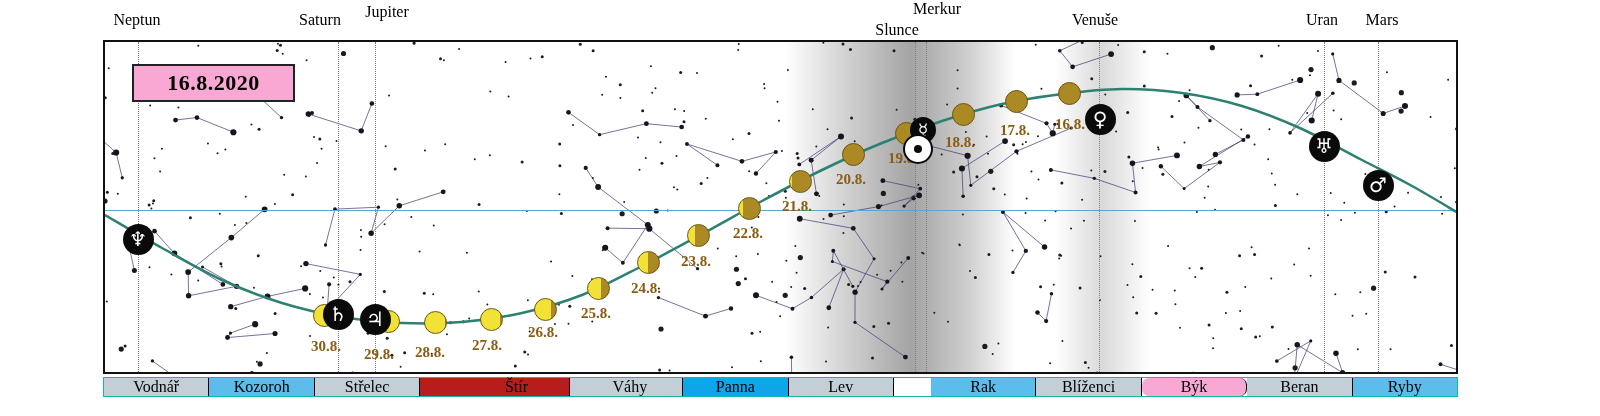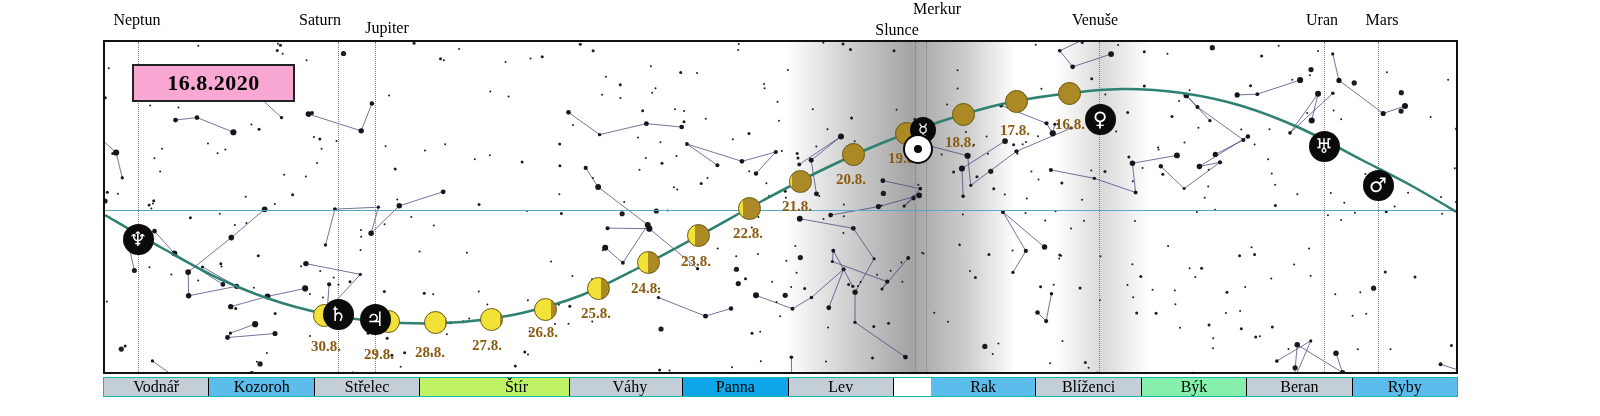--- a/index.html
+++ b/index.html
@@ -32,21 +32,21 @@
   .zseg:last-child{border-right:none}
 </style>
 </head>
 <body>
 
 <div class="stage">
 
   <div id="toplabels">
       <span class="plabel" style="left: 137px; top: 11px;">Neptun</span>
       <span class="plabel" style="left: 320px; top: 11px;">Saturn</span>
-      <span class="plabel" style="left: 387px; top: 19px;">Jupiter</span>
+      <span class="plabel" style="left: 387px; top: 3px;">Jupiter</span>
       <span class="plabel" style="left: 937px; top: 0px;">Merkur</span>
       <span class="plabel" style="left: 897px; top: 21px;">Slunce</span>
       <span class="plabel" style="left: 1095px; top: 11px;">Venuše</span>
       <span class="plabel" style="left: 1322px; top: 11px;">Uran</span>
       <span class="plabel" style="left: 1382px; top: 11px;">Mars</span>
     </div>
 
   <div class="frame" id="frame">
     <div class="mw mw1"></div>
     <div class="mw mw2"></div>
@@ -747,24 +747,24 @@
       </div>
     <div class="datebox">
       <span>16.8.2020</span>
     </div>
   </div>
 
   <div class="zbar" id="zbar">
       <div class="zseg" style="background: rgb(195, 206, 214);">Vodnář</div>
       <div class="zseg" style="background: rgb(92, 188, 236);">Kozoroh</div>
       <div class="zseg" style="background: rgb(195, 206, 214);">Střelec</div>
-      <div class="zseg" style="background: #bef264; padding-left: 44px;">Štír</div>
+      <div class="zseg" style="background: #b91c1c; padding-left: 44px;">Štír</div>
       <div class="zseg" style="background: rgb(195, 206, 214); padding-left: 8px;">Váhy</div>
       <div class="zseg" style="background: #0ea5e9;">Panna</div>
       <div class="zseg" style="background: rgb(195, 206, 214);">Lev</div>
       <div class="zseg" style="background: rgb(92, 188, 236); margin-left: 37px;">Rak</div>
       <div class="zseg" style="background: rgb(195, 206, 214);">Blíženci</div>
-      <div class="zseg" style="background: #86efac;">Býk</div>
+      <div class="zseg" style="background: #f9a8d4; border-radius: 7px;">Býk</div>
       <div class="zseg" style="background: rgb(195, 206, 214);">Beran</div>
       <div class="zseg" style="background: rgb(92, 188, 236);">Ryby</div>
     </div>
 
 </div>
 
 </body></html>

